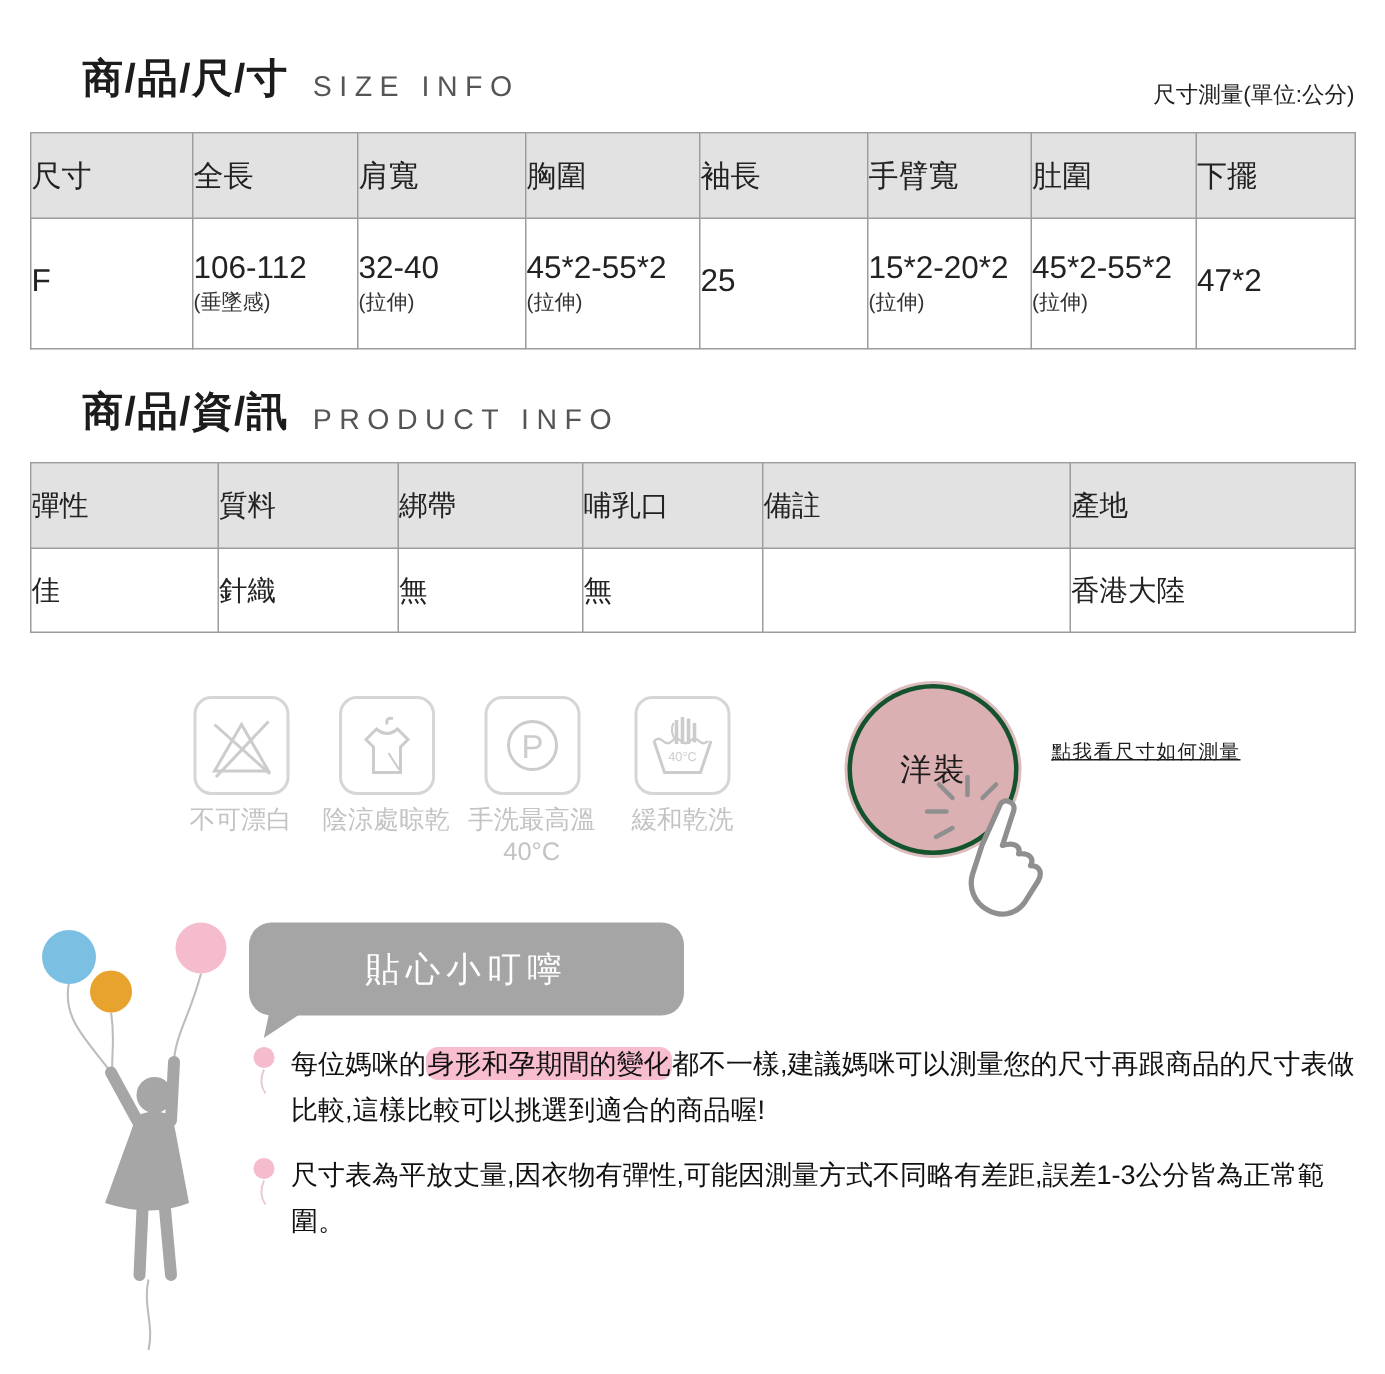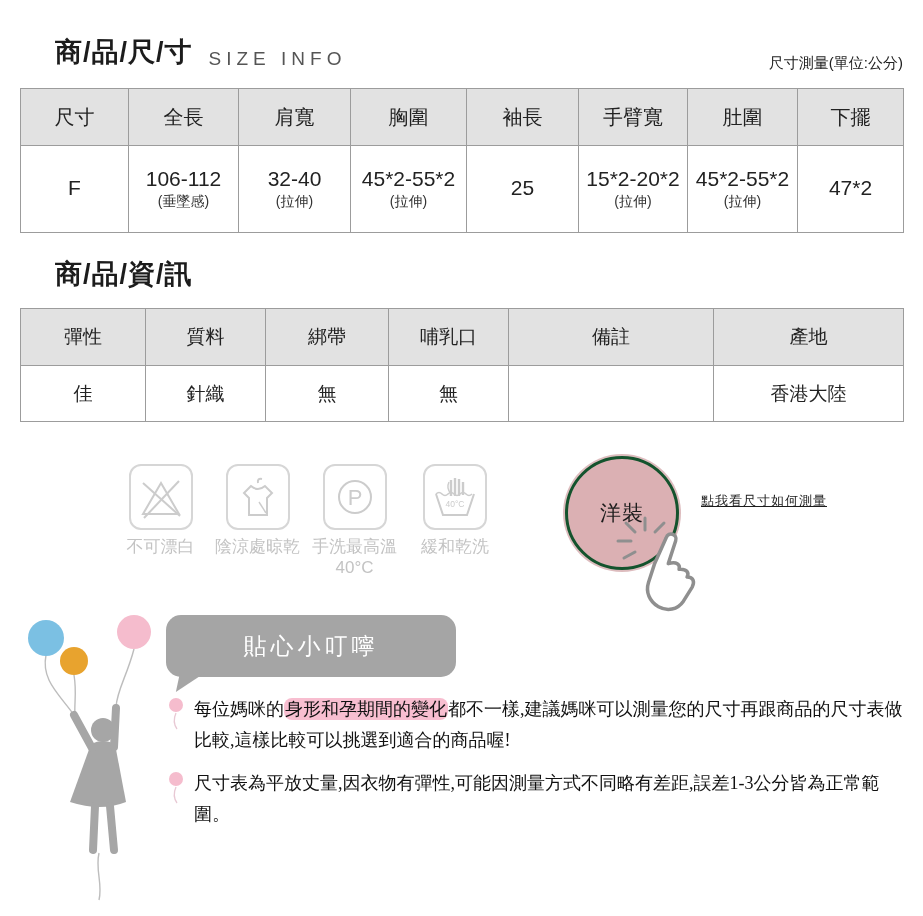--- a/index.html
+++ b/index.html
@@ -14,21 +14,21 @@
   .sec-head .en{font-size:19px;font-weight:400;color:#555;letter-spacing:5px;}
   #size-head{top:34px;}
   #prod-head{top:256px;}
   .unit-note{position:absolute;top:54px;right:20px;font-size:15px;color:#222;}
 
   
   table.spec{position:absolute;left:20px;border-collapse:collapse;table-layout:fixed;background:#fff;}
   #size-table{top:88px;width:883px;}
   #prod-table{top:308px;width:883px;}
   table.spec th,table.spec td{
-    border:1px solid #9c9c9c;text-align:center;vertical-align:middle;padding:0;
+    border:1px solid #9c9c9c;text-align:left;vertical-align:middle;padding:0;
   }
   table.spec th{background:#e2e2e2;font-weight:400;font-size:20px;color:#222;height:56px;}
   #size-table td{height:86px;font-size:21px;color:#222;}
   #prod-table th{font-size:19px;}
   #prod-table td{height:55px;font-size:19px;color:#222;}
   .cell-sub{font-size:14px;color:#333;margin-top:2px;}
   .cell-main{line-height:1.1;}
 
   
   #care-row{position:absolute;left:112px;top:464px;display:flex;}
@@ -53,21 +53,21 @@
   }
   #speech-bubble:after{
     content:"";position:absolute;left:12px;bottom:-15px;width:0;height:0;
     border-top:20px solid #a5a5a5;border-right:26px solid transparent;
     transform:skewX(-12deg);
   }
   .mimi-script{font-family:"DejaVu Serif",serif;font-style:italic;font-weight:700;font-size:33px;color:#fff;letter-spacing:1px;}
   .bubble-title{font-size:23px;color:#fff;letter-spacing:4px;}
 
   
-  #tips{position:absolute;left:172px;top:694px;width:742px;font-family:Liberation Serif, serif;}
+  #tips{position:absolute;left:172px;top:694px;width:742px;}
   .tip{position:relative;padding-left:22px;margin-bottom:13px;font-size:18px;line-height:1.7;color:#111;}
   .tip .balloon-bullet{position:absolute;left:-4px;top:3px;}
   .hl{background:#f8bed0;border-radius:8px;padding:1px 1px;}
 
   
   #girl-illustration{position:absolute;left:15px;top:608px;}
 </style>
 </head>
 <body>
 
@@ -131,20 +131,21 @@
     <td>
           <div class="cell-main">47*2</div>
           <div class="cell-sub"></div>
         </td>
   </tr>
 </tbody>
   </table>
 
 <div class="sec-head" id="prod-head">
   <span class="zh">商/品/資/訊</span>
+  <span class="en">PRODUCT INFO</span>
 </div>
 
 <table class="spec" id="prod-table">
   <colgroup>
     <col style="width:125px">
       <col style="width:120px">
       <col style="width:123px">
     <col style="width:120px">
       <col style="width:205px">
       <col style="width:190px">

